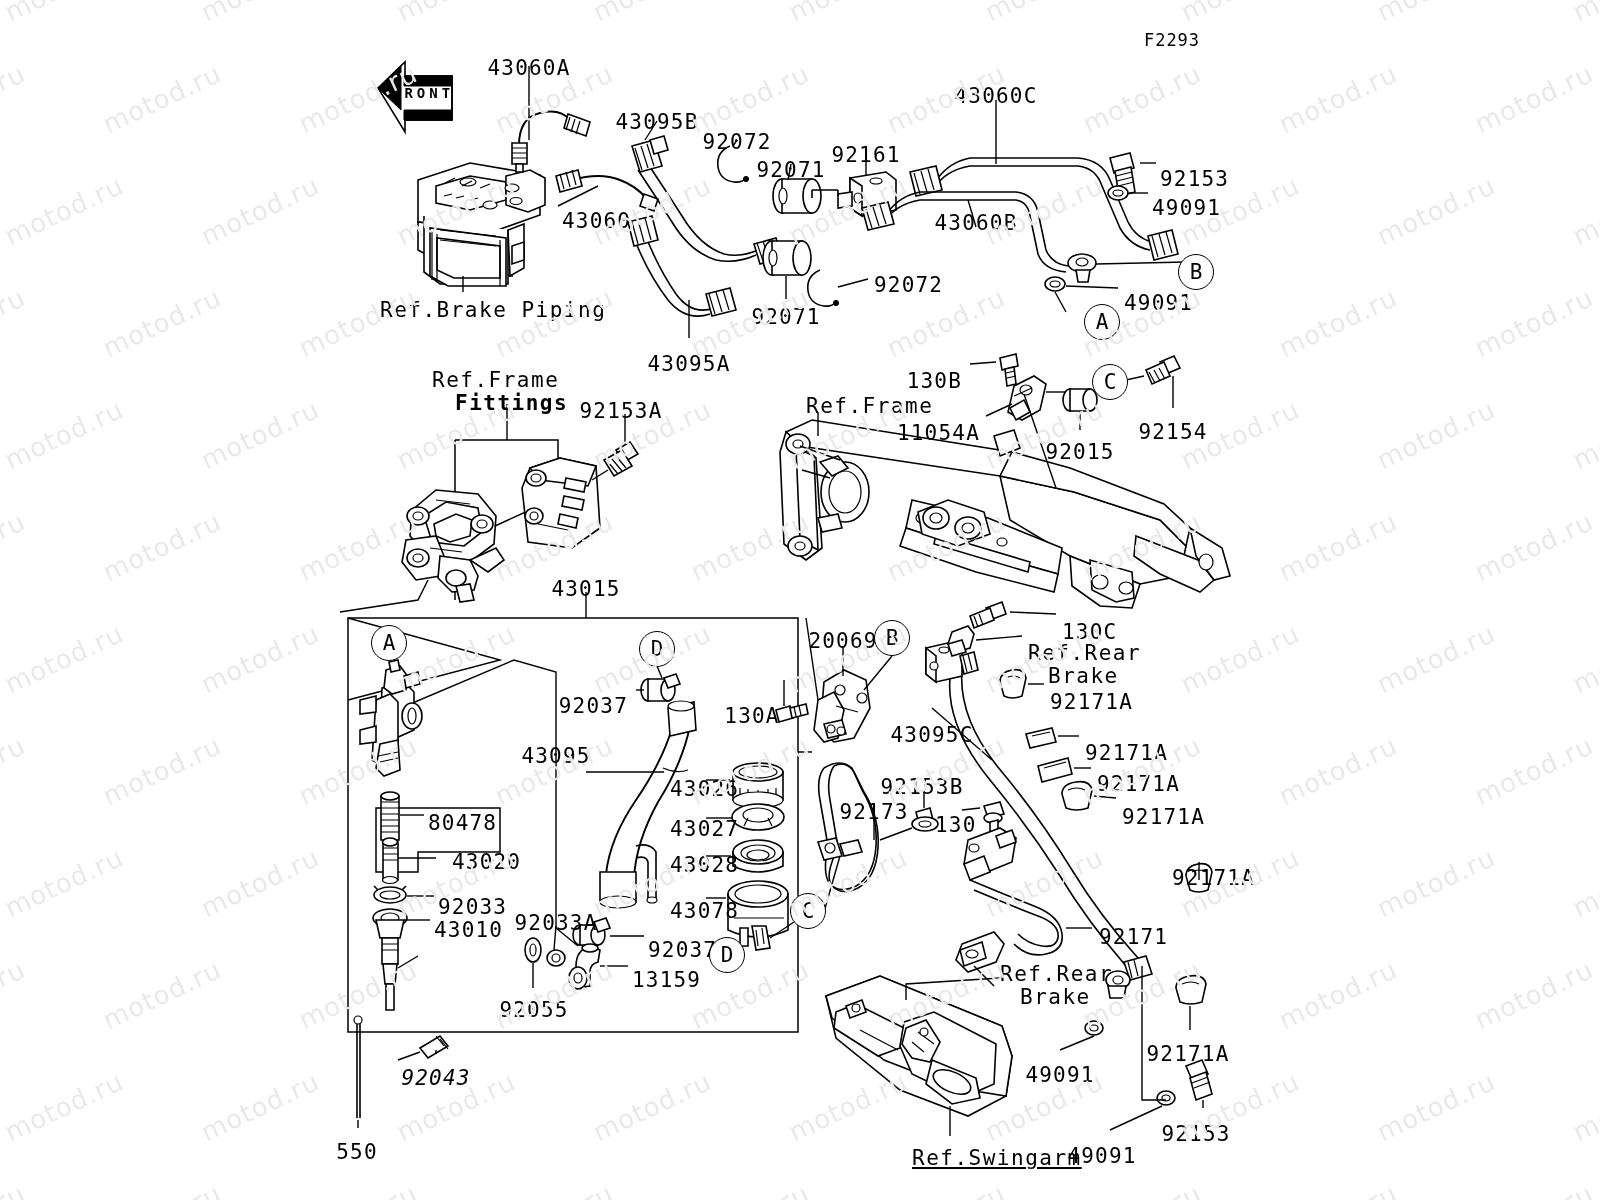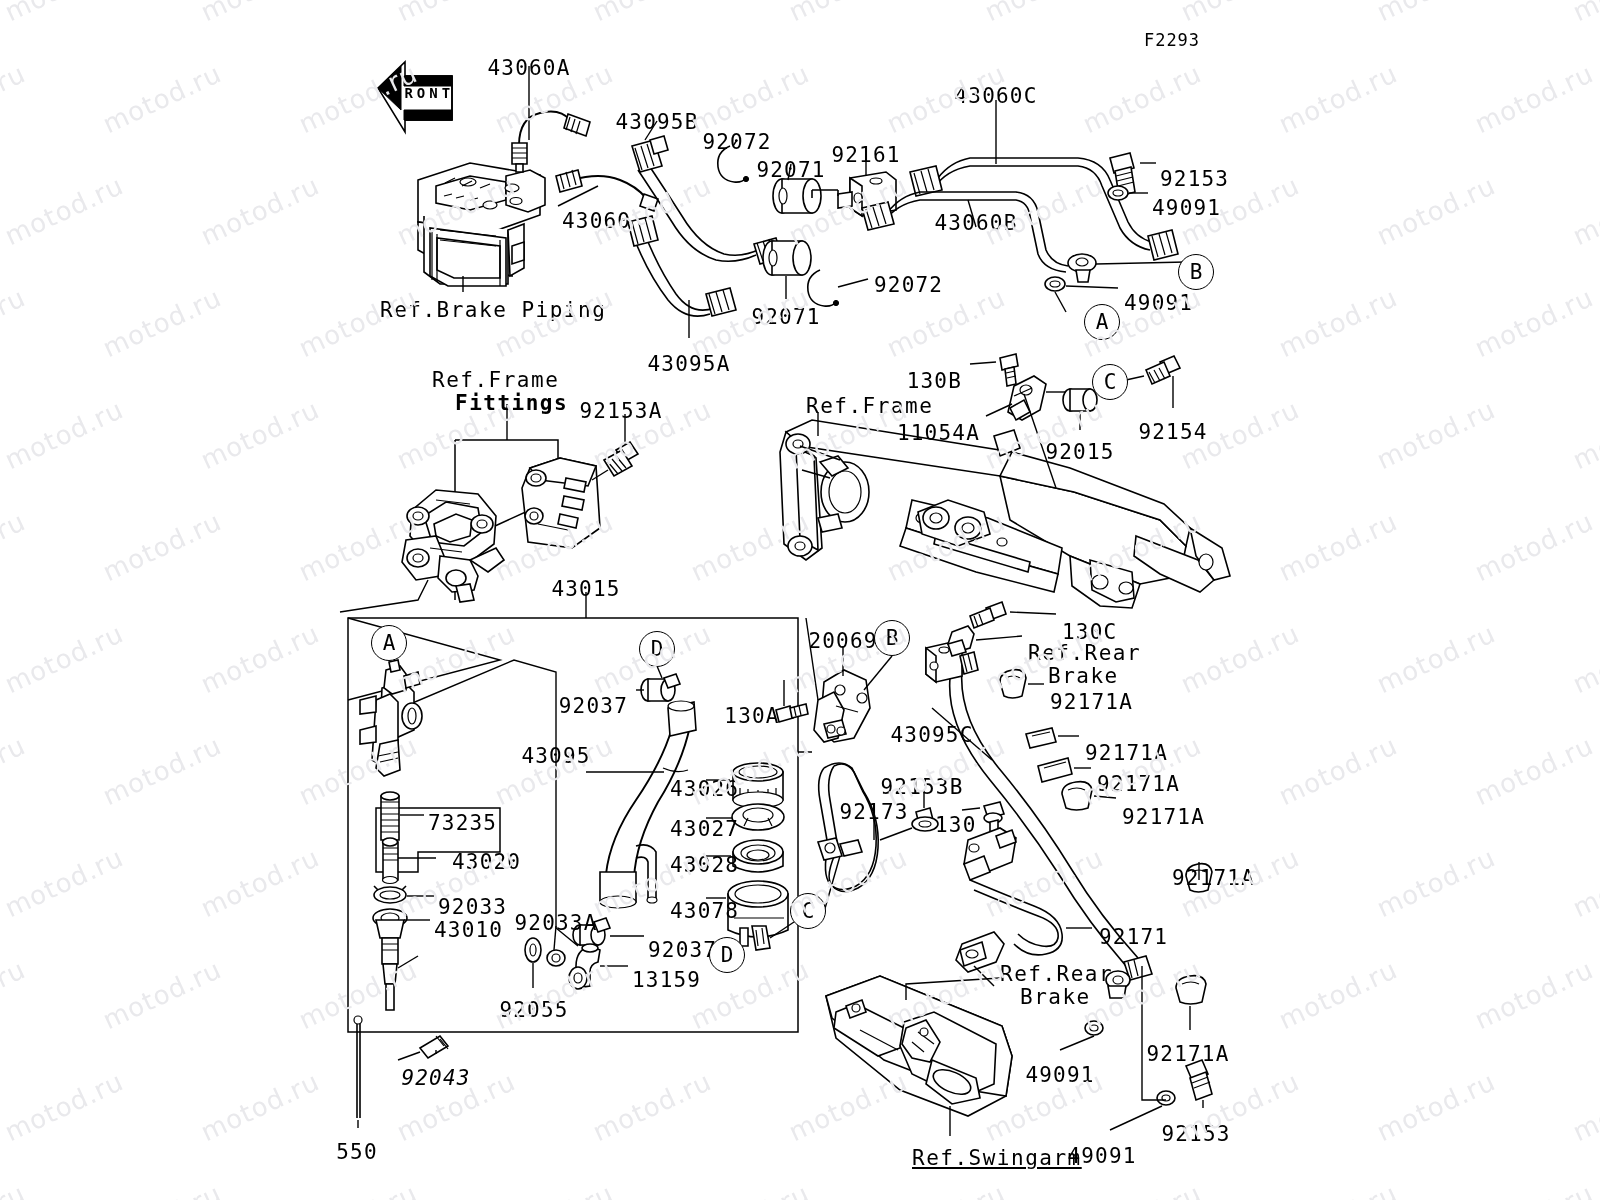--- a/index.html
+++ b/index.html
@@ -792,21 +792,21 @@
       <div class="lbl" style="left: 1050px; top: 690px;">92171A</div>
       <div class="lbl c" style="left: 932px; top: 723px;">43095C</div>
       <div class="lbl" style="left: 1085px; top: 741px;">92171A</div>
       <div class="lbl" style="left: 1097px; top: 772px;">92171A</div>
       <div class="lbl c" style="left: 556px; top: 744px;">43095</div>
       <div class="lbl" style="left: 670px; top: 777px;">43026</div>
       <div class="lbl c" style="left: 922px; top: 775px;">92153B</div>
       <div class="lbl" style="left: 1122px; top: 805px;">92171A</div>
       <div class="lbl c" style="left: 874px; top: 800px;">92173</div>
       <div class="lbl" style="left: 935px; top: 813px;">130</div>
-      <div class="lbl" style="left: 428px; top: 811px;">73235</div>
+      <div class="lbl" style="left: 428px; top: 811px;">80478</div>
       <div class="lbl" style="left: 670px; top: 817px;">43027</div>
       <div class="lbl" style="left: 440px; top: 850px; margin-left: 12px;">43020</div>
       <div class="lbl" style="left: 670px; top: 853px;">43028</div>
       <div class="lbl" style="left: 1172px; top: 866px;">92171A</div>
       <div class="lbl" style="left: 438px; top: 895px;">92033</div>
       <div class="lbl" style="left: 670px; top: 899px;">43078</div>
       <div class="lbl c" style="left: 556px; top: 911px;">92033A</div>
       <div class="lbl" style="left: 434px; top: 918px;">43010</div>
       <div class="lbl" style="left: 1099px; top: 925px;">92171</div>
       <div class="lbl" style="left: 648px; top: 938px;">92037</div>

